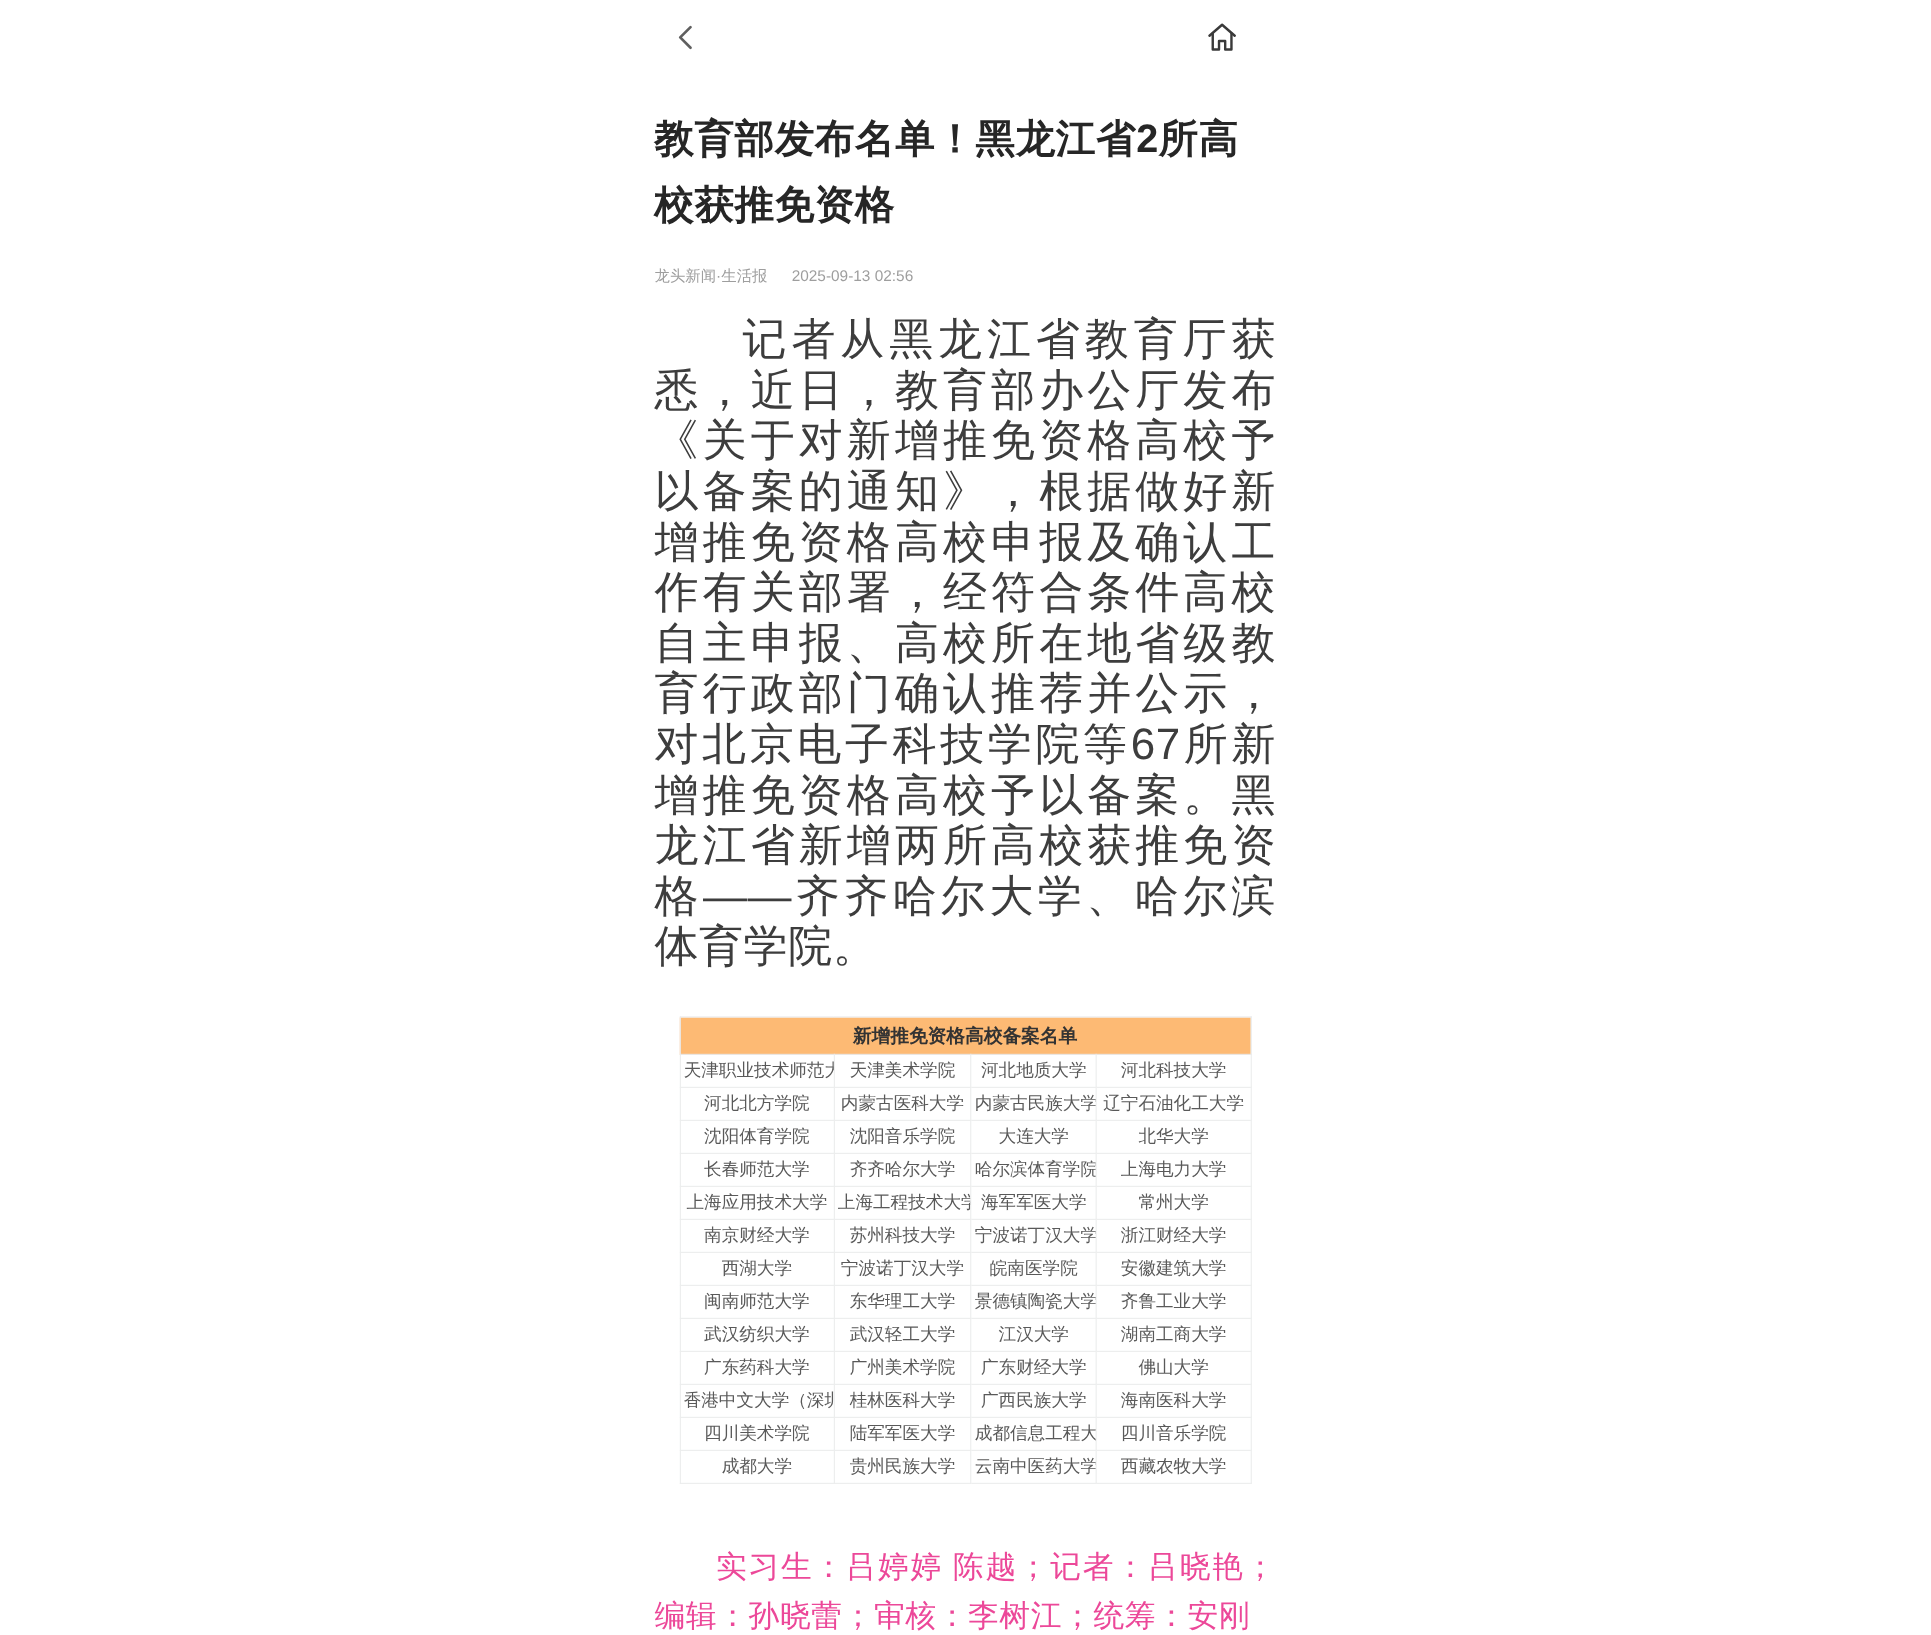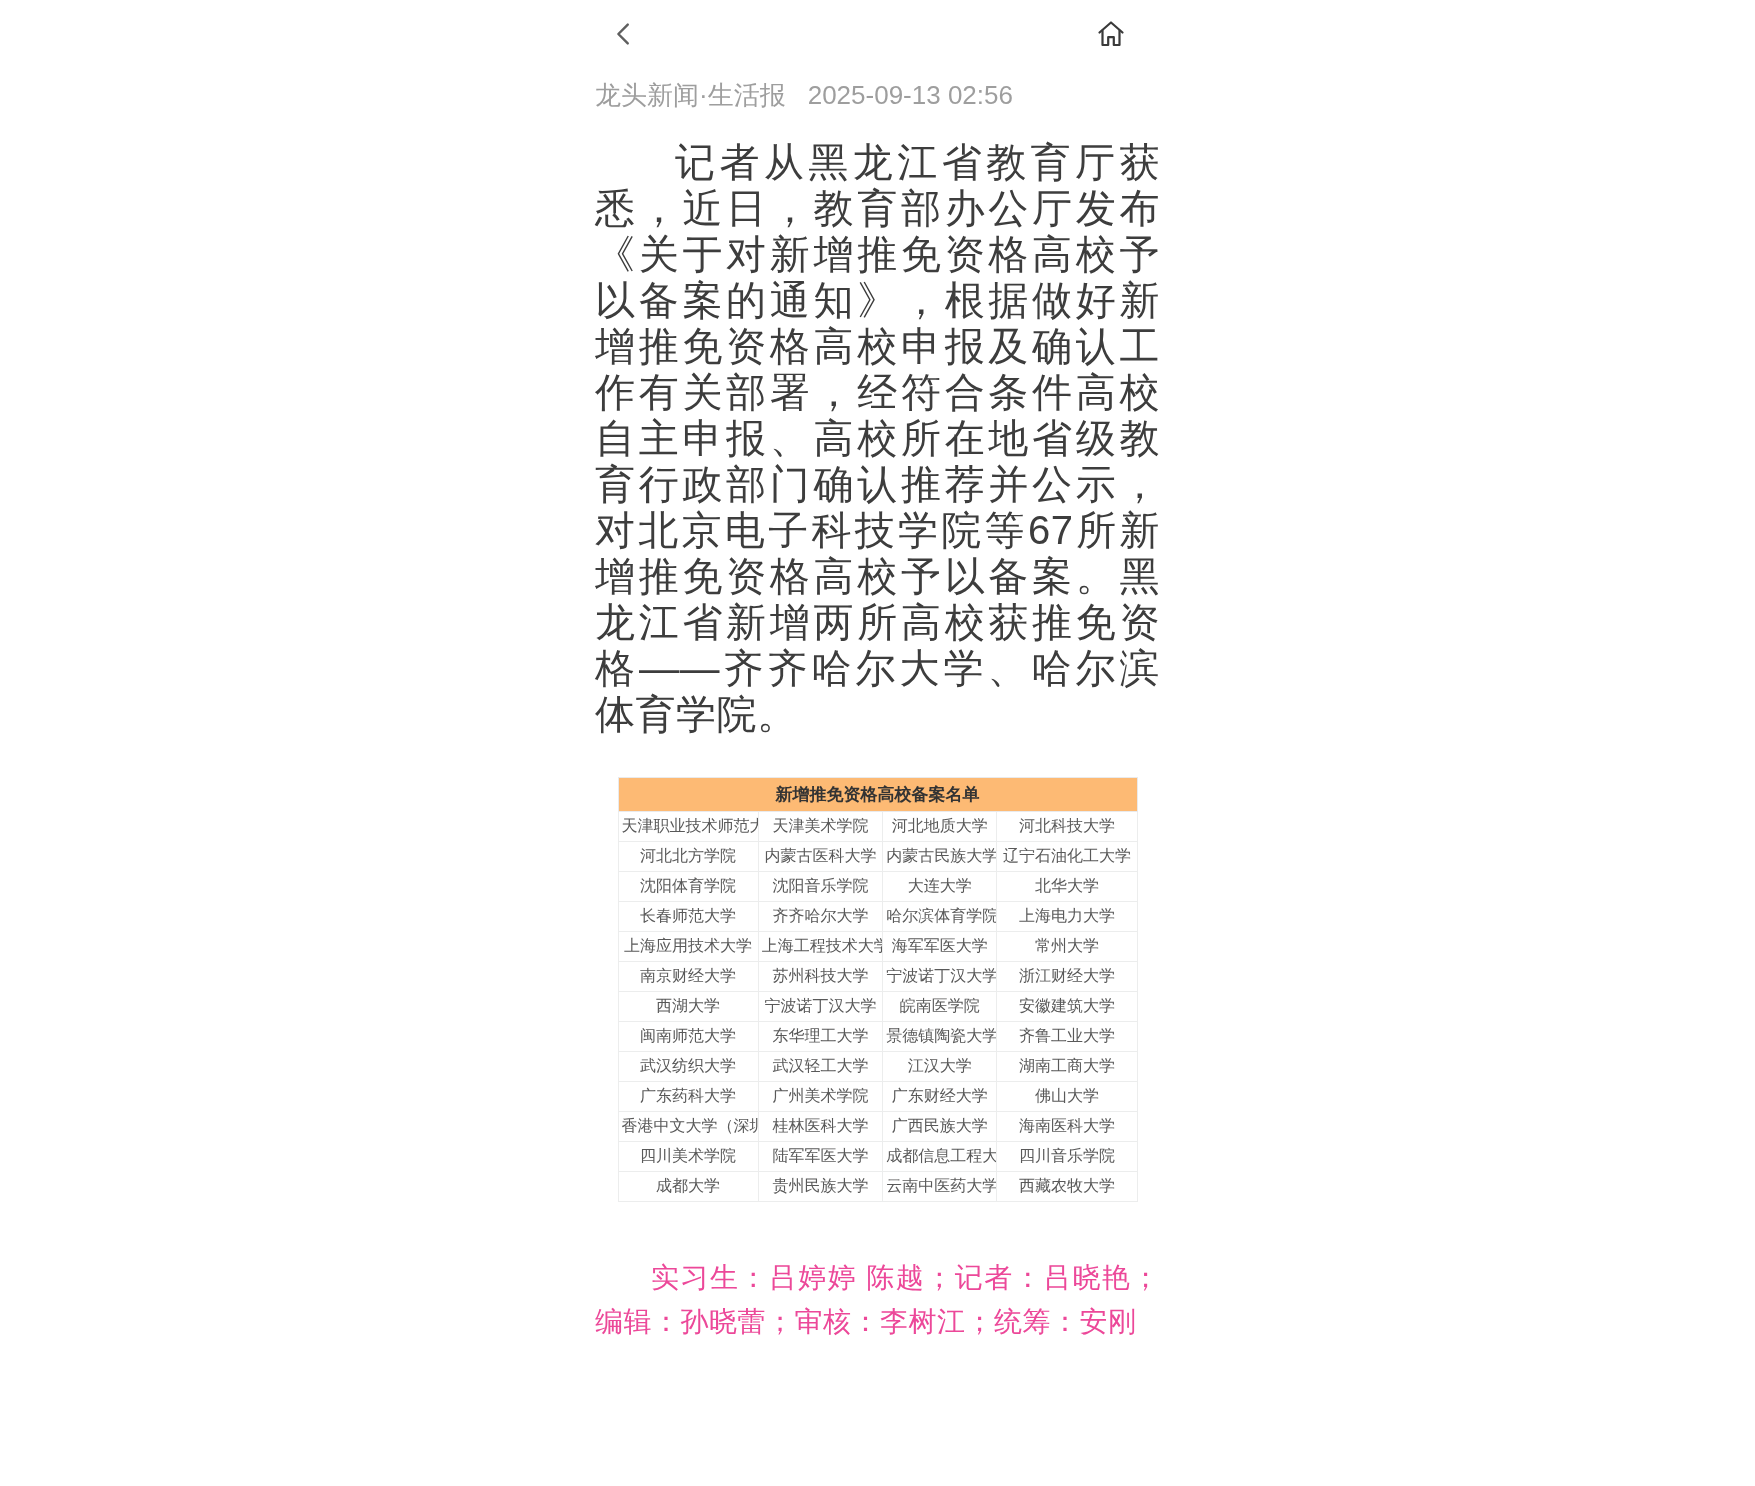--- a/index.html
+++ b/index.html
@@ -34,21 +34,21 @@
     font-weight: 700;
     color: #262626;
     letter-spacing: 0.5px;
   }
 
   .meta {
     margin-top: 26px;
     display: flex;
     align-items: baseline;
     gap: 22px;
-    font-size: 26px;
+    font-size: 14px;
     color: #9e9e9e;
   }
 
   .body-text {
     margin-top: 26px;
     font-size: 40px;
     line-height: 46px;
     color: #3d3d3d;
     text-align: justify;
     text-indent: 2em;
@@ -108,20 +108,21 @@
       <button class="icon-btn">
         <span>
           <svg width="32" height="32" viewBox="0 0 32 32">
             <path d="M4.5 14.5 L16 4.5 L27.5 14.5" fill="none" stroke="#3a3a3a" stroke-width="2.2" stroke-linecap="round" stroke-linejoin="round"></path>
             <path d="M7.5 12.5 V27 H13.2 V19.2 H18.8 V27 H24.5 V12.5" fill="none" stroke="#3a3a3a" stroke-width="2.2" stroke-linecap="round" stroke-linejoin="round"></path>
           </svg>
         </span>
       </button>
     </div>
 
+    <h1 class="title">教育部发布名单！黑龙江省2所高校获推免资格</h1>
 
     <div class="meta">
       <span>龙头新闻·生活报</span>
       <span>2025-09-13 02:56</span>
     </div>
 
     <p class="body-text">记者从黑龙江省教育厅获悉，近日，教育部办公厅发布《关于对新增推免资格高校予以备案的通知》，根据做好新增推免资格高校申报及确认工作有关部署，经符合条件高校自主申报、高校所在地省级教育行政部门确认推荐并公示，对北京电子科技学院等67所新增推免资格高校予以备案。黑龙江省新增两所高校获推免资格——齐齐哈尔大学、哈尔滨体育学院。</p>
 
     <div class="table-wrap">
       <table class="school-table">

